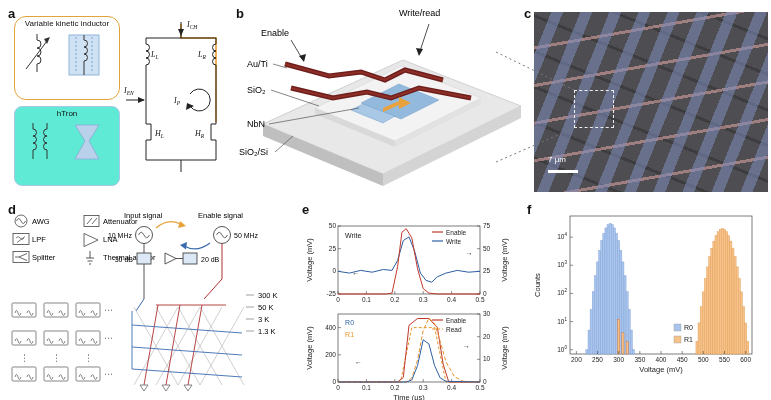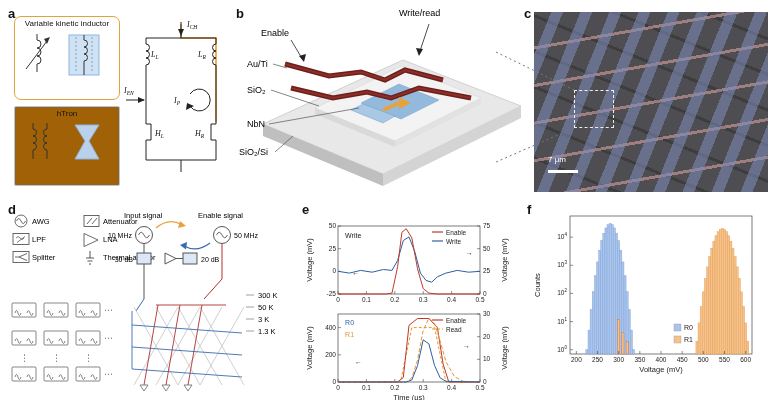--- a/index.html
+++ b/index.html
@@ -4,22 +4,22 @@
 <style>
   *{box-sizing:border-box}
   body{margin:0;background:#fff}
   .fig{position:relative;width:771px;height:400px;background:#fff;font-family:"Liberation Sans",sans-serif;color:#111;overflow:hidden}
   .panel{position:absolute}
   .plabel{position:absolute;font-size:13px;font-weight:700;z-index:6}
   svg{overflow:visible}
   svg text{font-family:"Liberation Sans",sans-serif}
   .math{font-family:"Liberation Serif",serif;font-style:italic;font-size:8px;fill:#111}
   .sub{font-size:5.5px}
-  .obox{position:absolute;border:1.5px solid #e3a33c;border-radius:7px;background:#fff}
-  .bbox{position:absolute;border:1.5px solid #a9c7e6;border-radius:2px;background:#a16207}
+  .obox{position:absolute;border:1.5px solid #e3a33c;border-radius:12px;background:#fff}
+  .bbox{position:absolute;border:1.5px solid #a9c7e6;border-radius:8px;background:#5eead4}
   .boxtitle{font-size:8px;text-align:center;padding-top:3px;line-height:1.1}
   .sem{position:absolute;background-color:#4e4e52;
     background-image:
       repeating-linear-gradient(112deg, rgba(125,140,188,0) 0px, rgba(125,140,188,0) 16px, rgba(125,140,188,.55) 16px, rgba(125,140,188,.55) 27px),
       repeating-linear-gradient(170deg, rgba(226,166,166,0) 0px, rgba(226,166,166,0) 34px, rgba(226,166,166,.55) 34px, rgba(226,166,166,.55) 37px),
       repeating-linear-gradient(22deg, rgba(0,0,0,0) 0px, rgba(0,0,0,0) 30px, rgba(0,0,0,.22) 30px, rgba(0,0,0,.22) 33px)}
   .semdash{position:absolute;left:40px;top:78px;width:40px;height:38px;border:1px dashed rgba(255,255,255,.9)}
   .sbl{position:absolute;left:14px;top:143px;color:#fff;font-size:8px}
   .sbar{position:absolute;left:14px;top:158px;width:30px;height:3px;background:#fff}
   .connector{position:absolute;left:0;top:0;z-index:5;pointer-events:none}

